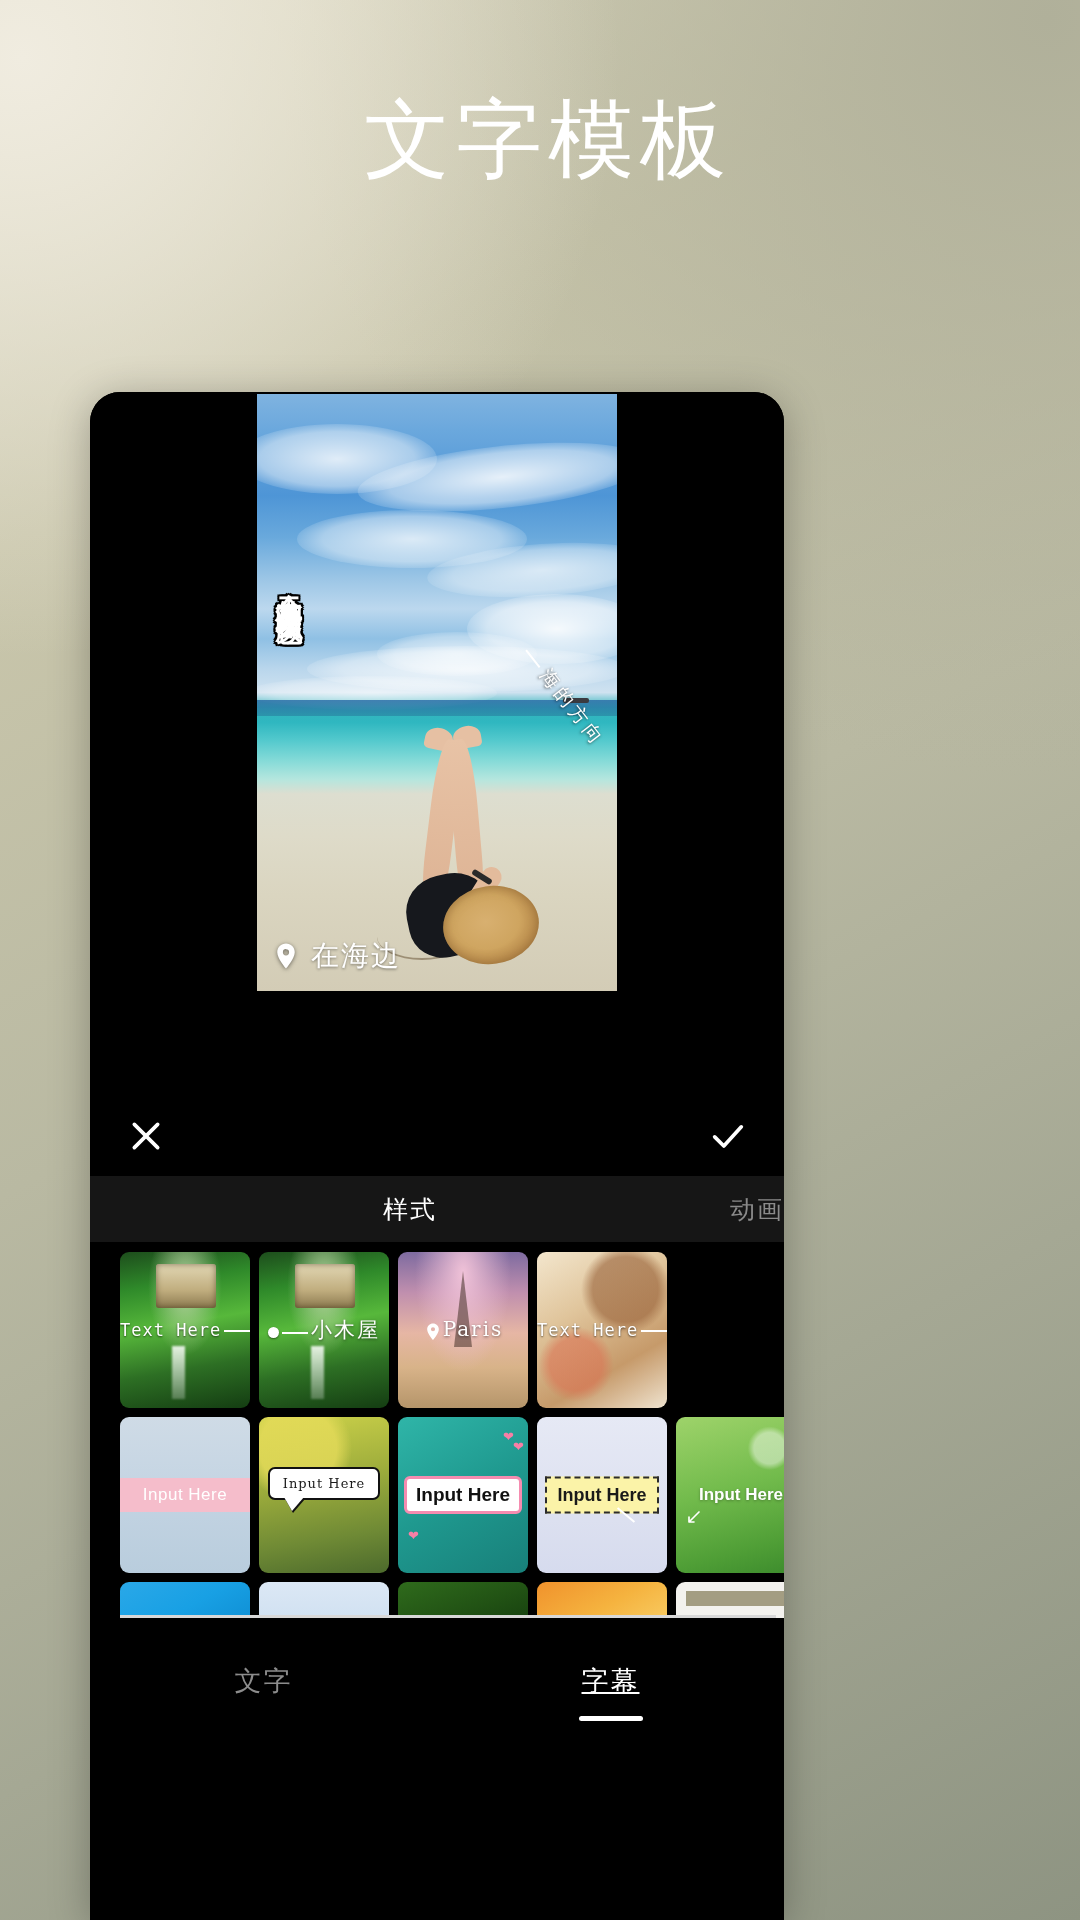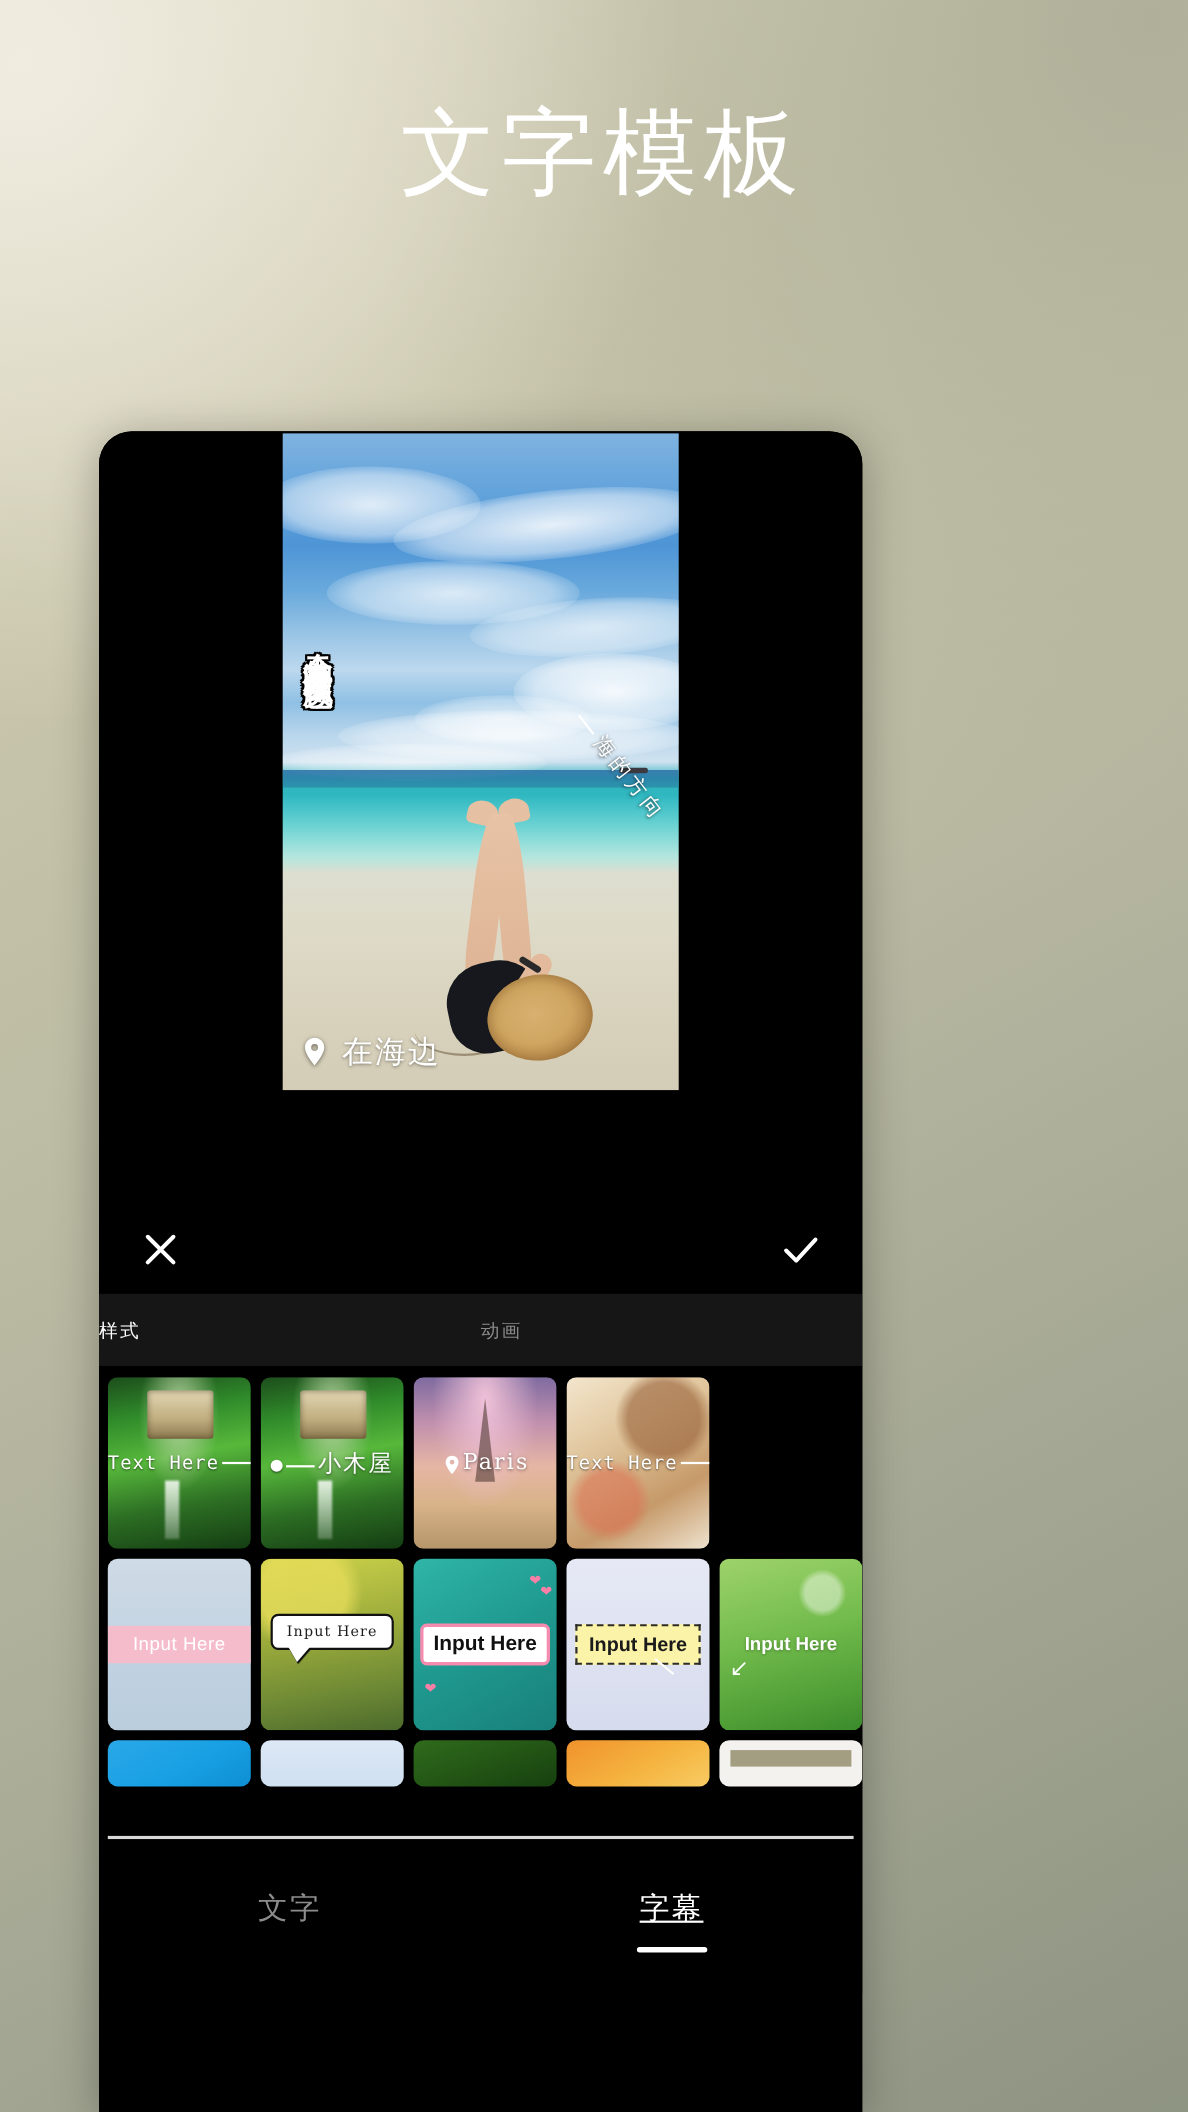--- a/index.html
+++ b/index.html
@@ -225,35 +225,36 @@
 
   
   #mode-tabs {
     display: flex;
     height: 66px;
     background: #161616;
     align-items: center;
   }
   .mode-tab {
     flex: 1;
-    text-align: left;
-    font-size: 17px;
+    text-align: right;
+    font-size: 25px;
     letter-spacing: 2px;
     color: #8a8a8a;
     font-family: Liberation Mono, monospace;
   }
   .mode-tab.active { color: #ffffff; }
 
   
   #template-grid {
     position: relative;
     background: #000;
-    height: 430px;
+    height: 376px;
     padding: 10px 8px 0 8px;
     overflow: hidden;
+    margin-left: 22px;
   }
   .tpl-row { display: flex; gap: 9px; margin-bottom: 9px; }
   .tpl-cell {
     width: 130px;
     height: 156px;
     border-radius: 9px;
     overflow: hidden;
     position: relative;
     flex: 0 0 130px;
   }

